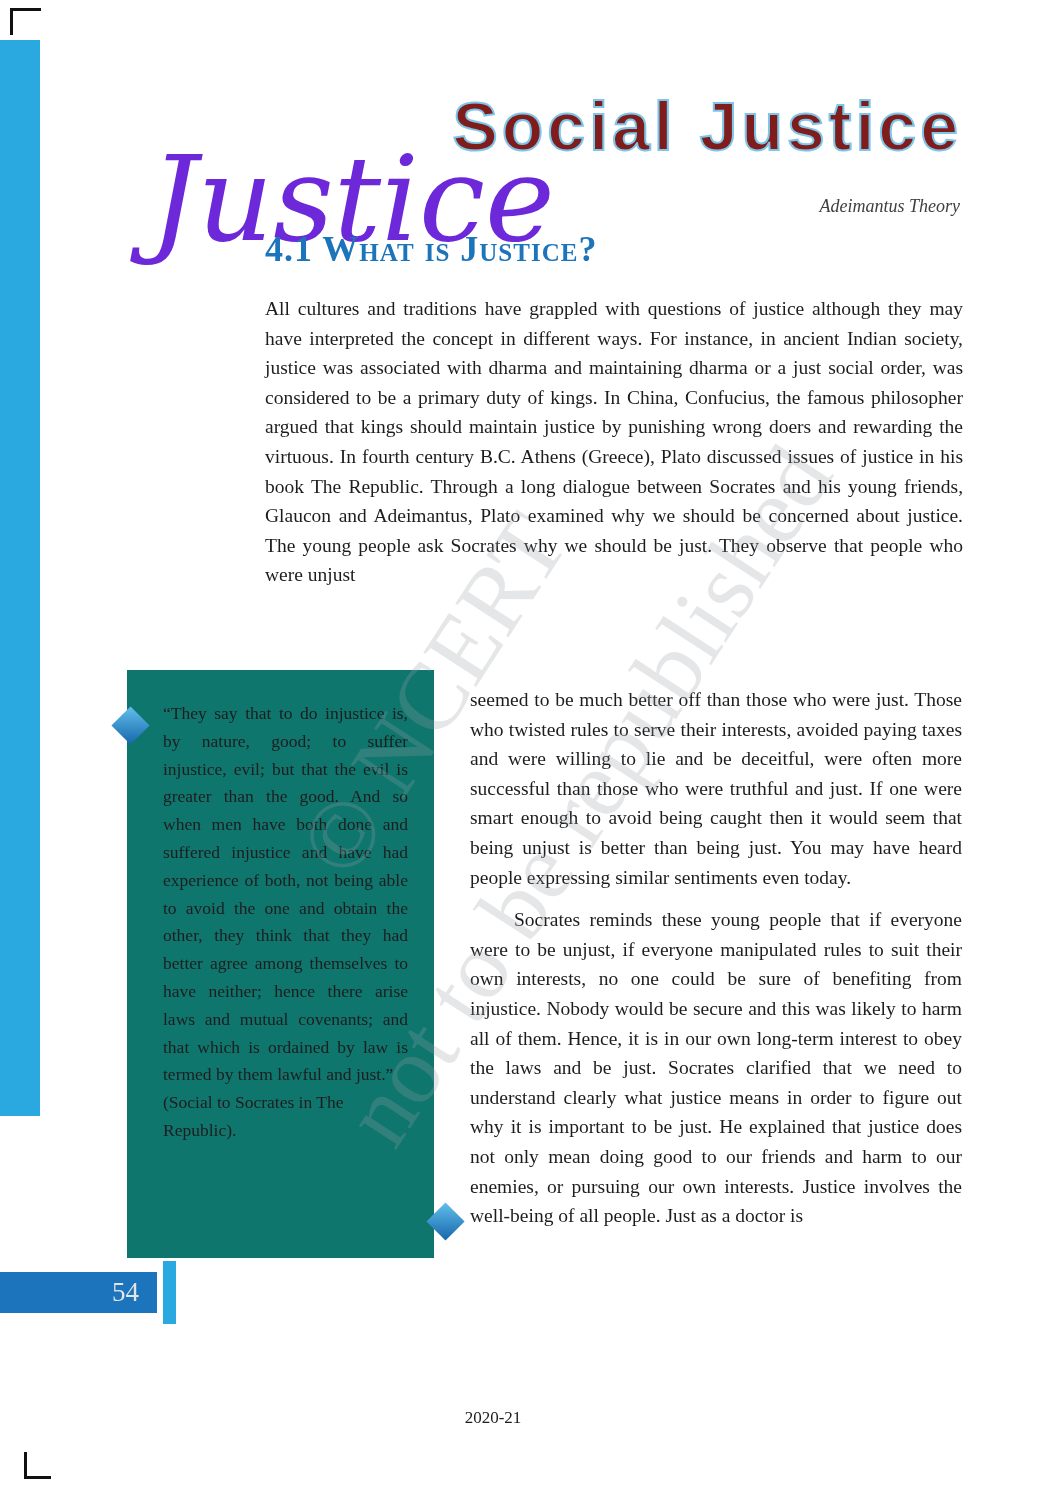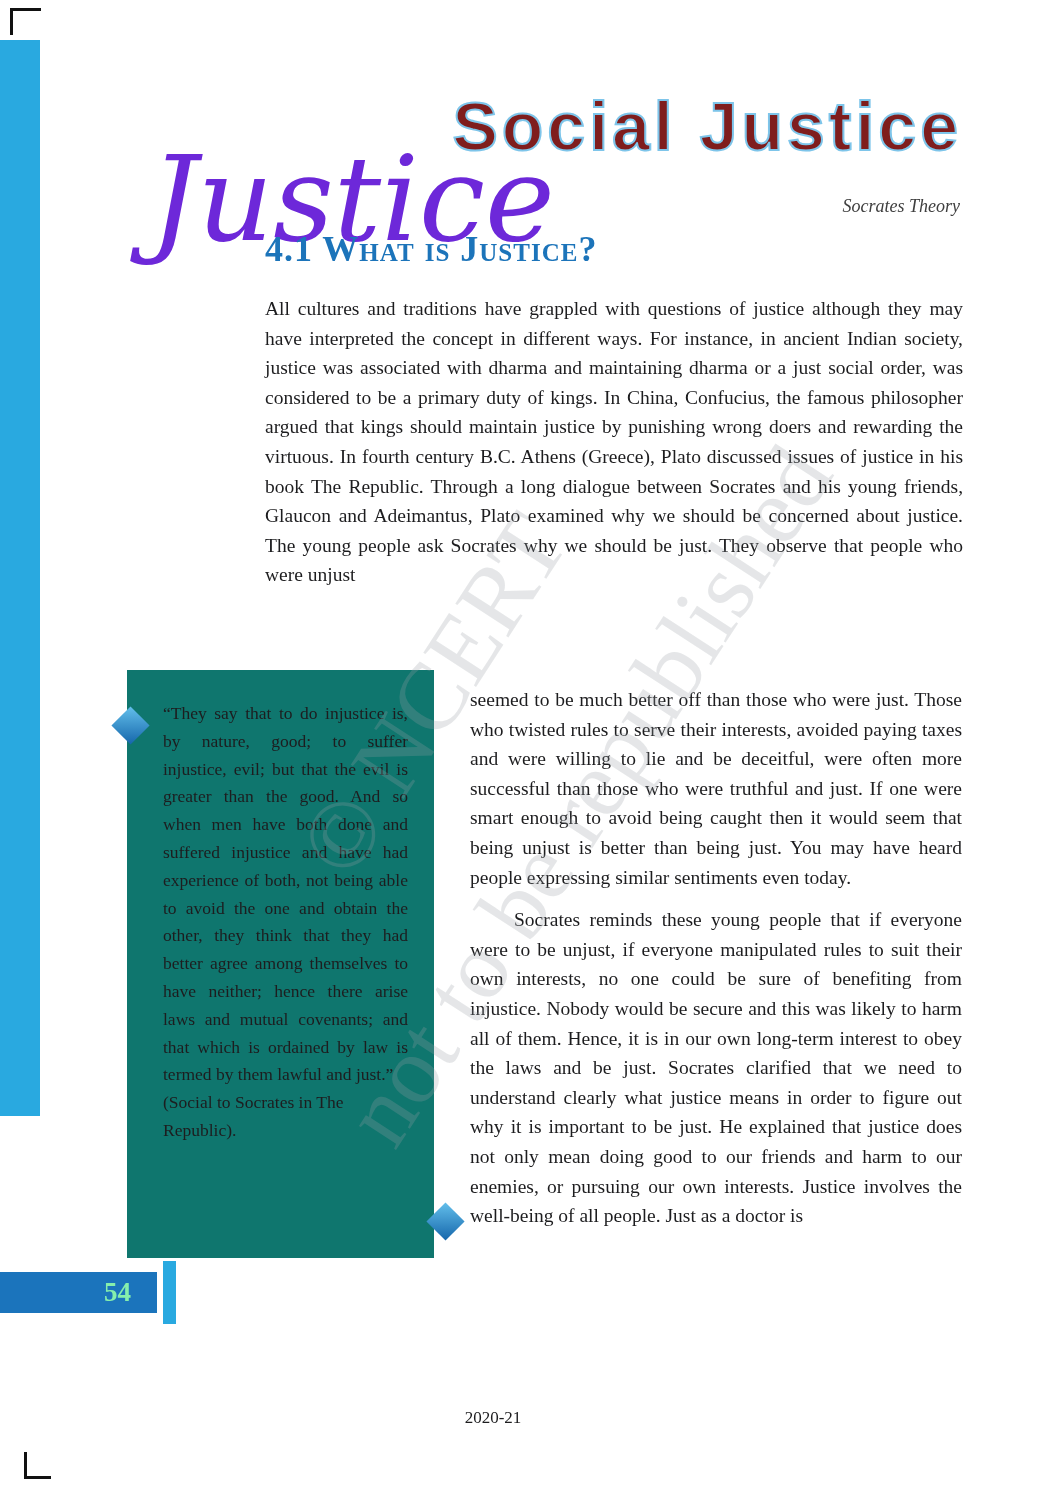--- a/index.html
+++ b/index.html
@@ -46,23 +46,23 @@
     padding:30px 26px 24px 36px;font-size:17.5px;line-height:27.8px;
   }
   .quote-text{text-align:justify;}
   .quote-attr{text-align:left;}
 
   .col-right{left:470px;top:645px;width:492px;z-index:2;font-size:19.5px;line-height:29.6px;text-align:justify;margin-top:40px;}
   .col-right .p2{margin-top:13px;text-indent:44px;}
 
   .pagenum-box{
     left:0;top:1272px;width:157px;height:41px;background:#1b74bc;z-index:3;
-    color:#86efac;font-weight:700;font-size:27px;
+    color:#e5e5e5;font-weight:400;font-size:27px;
     display:flex;align-items:center;justify-content:flex-end;
-    padding-right:26px;box-sizing:border-box;
+    padding-right:18px;box-sizing:border-box;
   }
   .pagenum-stripe{left:163px;top:1261px;width:13px;height:63px;background:#29a9e0;z-index:3;}
 
   .footer-year{left:0;top:1408px;width:986px;text-align:center;font-size:17px;z-index:2;}
 
   .wm-diag{
     left:-90px;top:560px;width:1200px;z-index:4;pointer-events:none;
     transform:rotate(-57deg);transform-origin:50% 50%;
     color:#9aa0a6;opacity:0.25;text-align:center;
     font-size:96px;line-height:185px;white-space:nowrap;
@@ -72,21 +72,21 @@
 </head>
 <body>
 
 <div class="page">
 
   <div class="abs crop-tl"></div>
   <div class="abs cyan-strip"></div>
 
   <div class="abs script-wm">Justice</div>
   <div class="abs chapter-title">Social Justice</div>
-  <div class="abs book-subtitle">Socrates Theory</div>
+  <div class="abs book-subtitle">Adeimantus Theory</div>
 
   <div class="abs section-heading">4.1 What is Justice?</div>
 
   <div class="abs intro"><span>All cultures and traditions have grappled with questions of justice although they may have interpreted the concept in different ways. For instance, in ancient Indian society, justice was associated with </span><span class="it">dharma</span><span> and maintaining </span><span class="it">dharma</span><span> or a just social order, was considered to be a primary duty of kings. In China, Confucius, the famous philosopher argued that kings should maintain justice by punishing wrong doers and rewarding the virtuous. In fourth century B.C. Athens (Greece), Plato discussed issues of justice in his book </span><span class="it">The Republic.</span><span> Through a long dialogue between Socrates and his young friends, Glaucon and Adeimantus, Plato examined why we should be concerned about justice. The young people ask Socrates why we should be just. They observe that people who were unjust</span></div>
 
   <div class="abs diamond d1"></div>
   <div class="abs quote-box">
     <div class="quote-text">“They say that to do injustice is, by nature, good; to suffer injustice, evil; but that the evil is greater than the good. And so when men have both done and suffered injustice and have had experience of both, not being able to avoid the one and obtain the other, they think that they had better agree among themselves to have neither; hence there arise laws and mutual covenants; and that which is ordained by law is termed by them lawful and just.”</div>
     <div class="quote-attr"><span>(Social to Socrates in </span><span class="it">The Republic).</span></div>
   </div>

